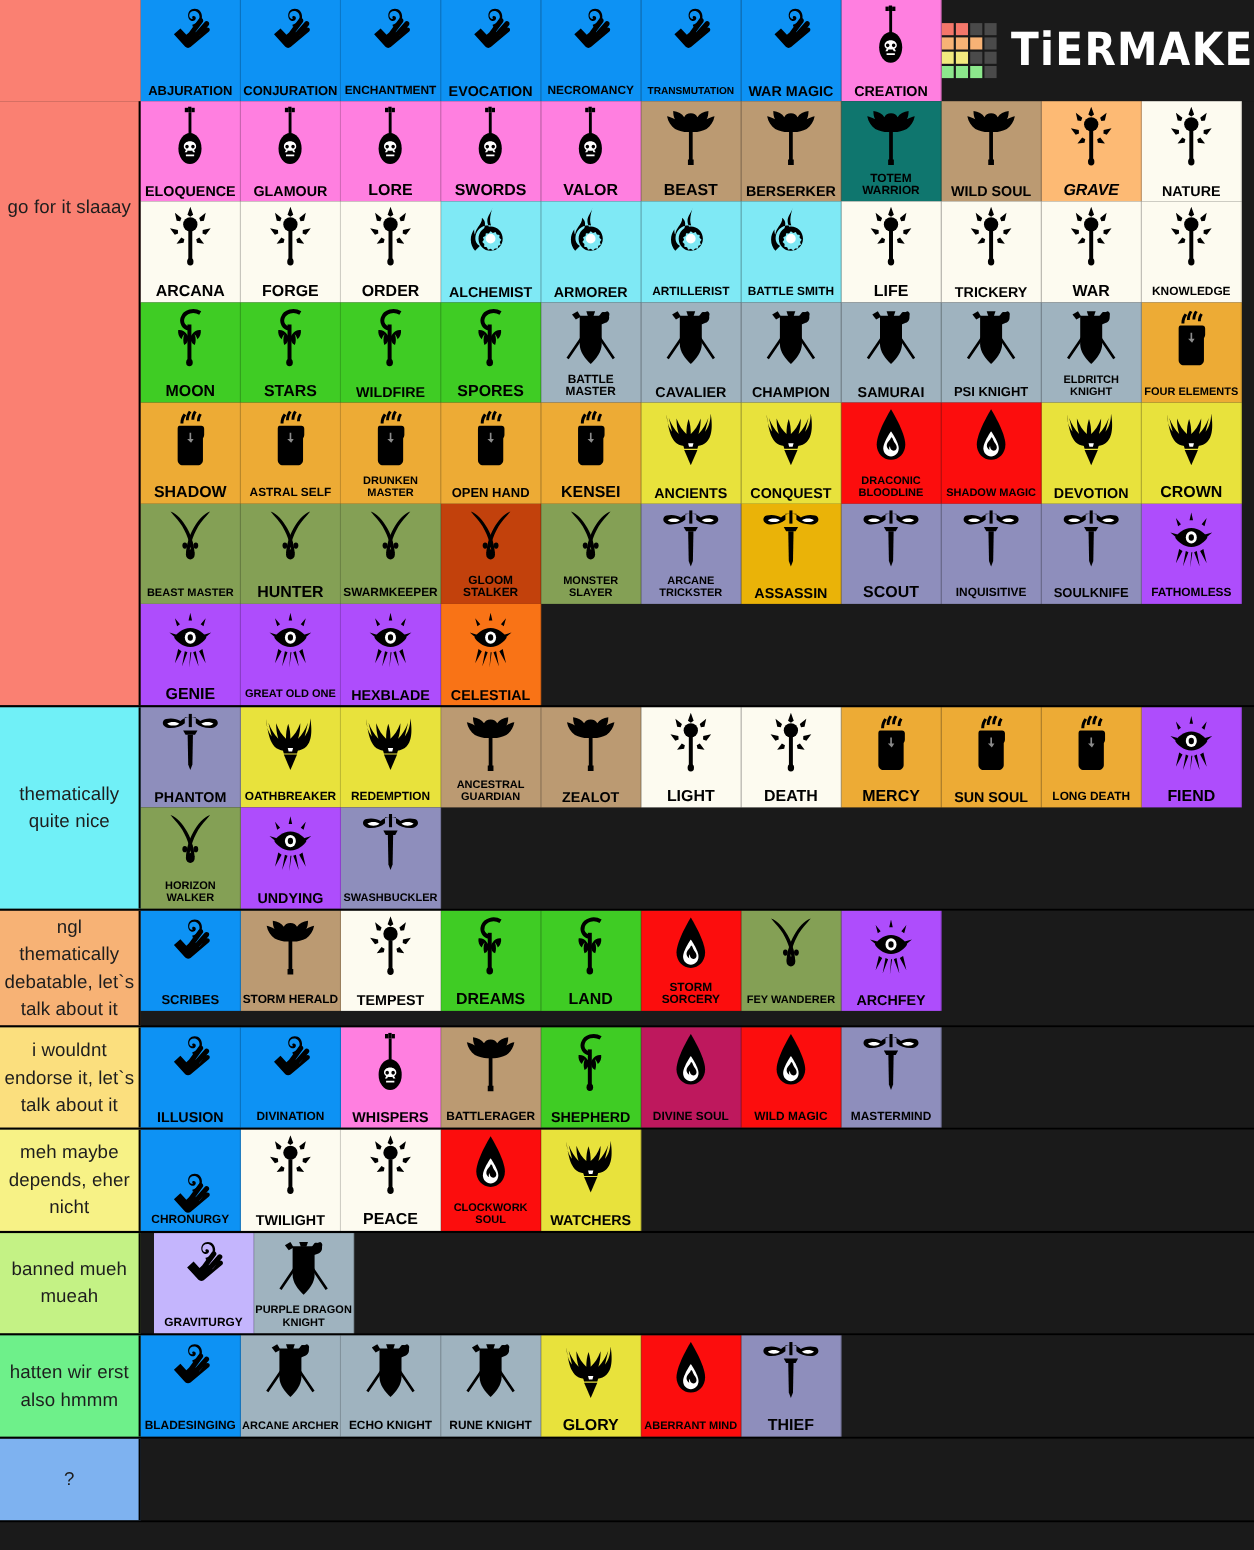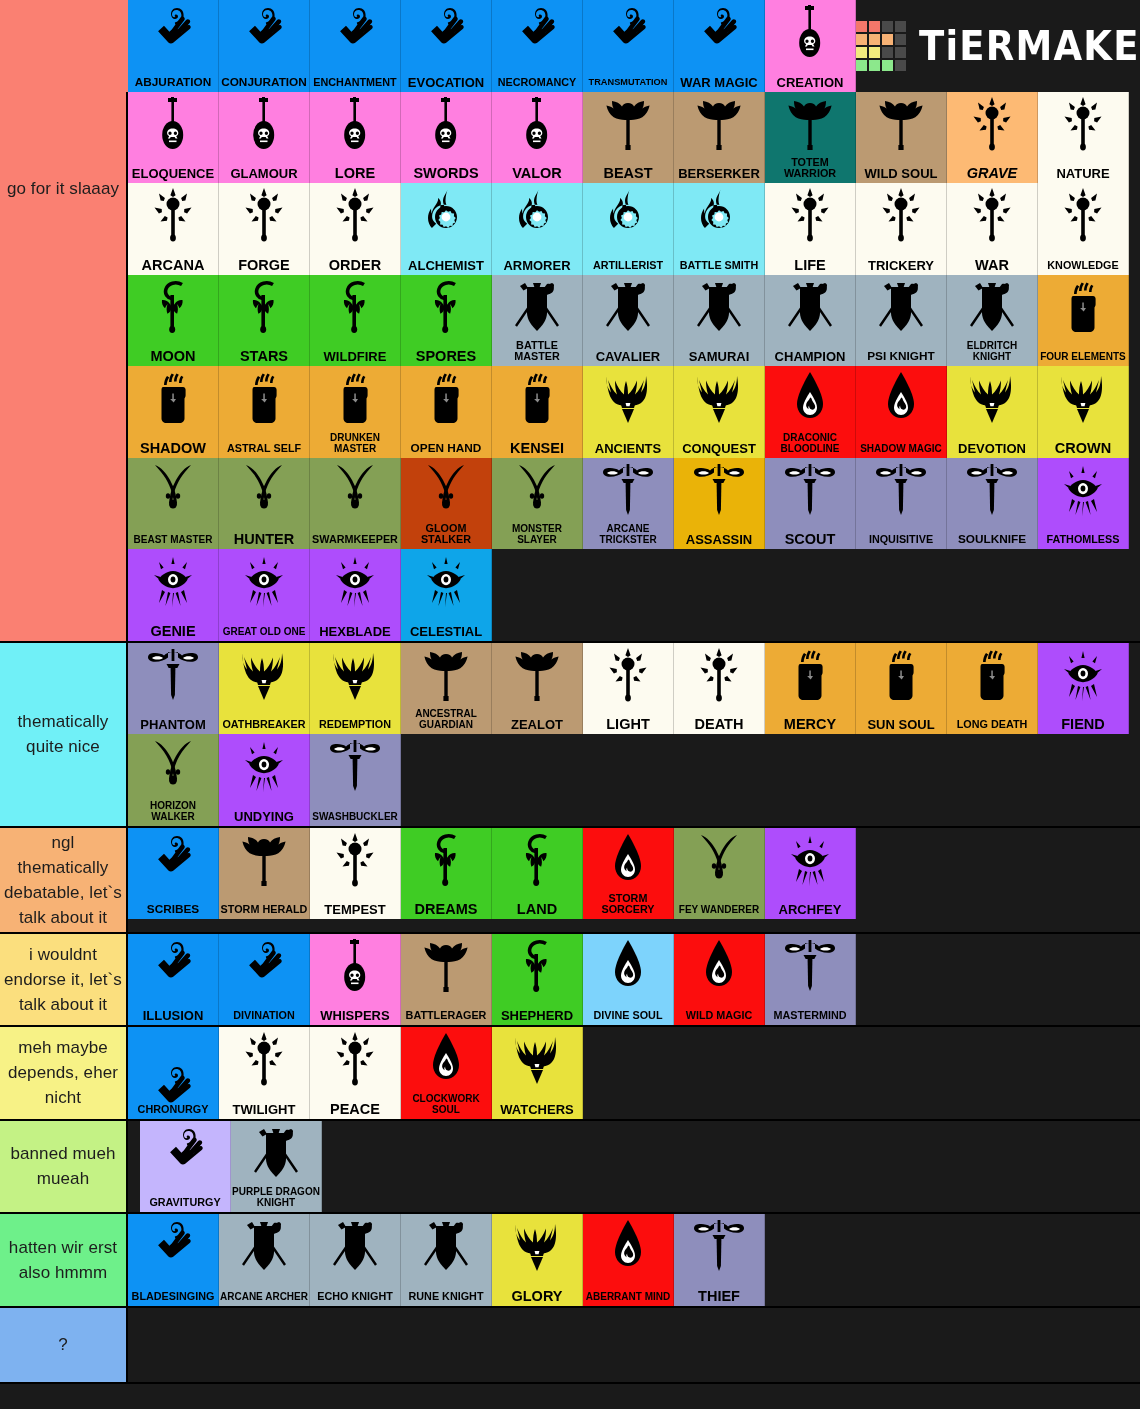--- a/index.html
+++ b/index.html
@@ -553,34 +553,34 @@
           <div class="ico">
       <svg width="52" height="54" viewBox="0 0 52 54">
         <path stroke="#000" stroke-width="2.4" d="M5 46L24 18M47 46L28 18"></path>
         <path fill="#000" d="M9 6l5-3 3 5-4.5 2.5z"></path>
         <path fill="#000" d="M41 3l-5 2 2 7c3-1 5-3.5 5-6.5 0-.9-.7-2-2-2.5z"></path>
         <path fill="#000" d="M36 4c2.5-1 5.5.5 6.5 3s-.5 5.5-3 6.5l-3.8 1.5-2.7-7z"></path>
         <path fill="#000" d="M16 7h20v26c0 7-5 13-10 18-5-5-10-11-10-18z"></path>
         <path fill="#000" d="M22 3h8l-1.5 4.5h-5z"></path>
       </svg>
           </div>
-          <div class="nm s13">SAMURAI</div>
+          <div class="nm s13">CHAMPION</div>
         </div>
         <div class="tile" style="background: rgb(159, 179, 191);">
           <div class="ico">
       <svg width="52" height="54" viewBox="0 0 52 54">
         <path stroke="#000" stroke-width="2.4" d="M5 46L24 18M47 46L28 18"></path>
         <path fill="#000" d="M9 6l5-3 3 5-4.5 2.5z"></path>
         <path fill="#000" d="M41 3l-5 2 2 7c3-1 5-3.5 5-6.5 0-.9-.7-2-2-2.5z"></path>
         <path fill="#000" d="M36 4c2.5-1 5.5.5 6.5 3s-.5 5.5-3 6.5l-3.8 1.5-2.7-7z"></path>
         <path fill="#000" d="M16 7h20v26c0 7-5 13-10 18-5-5-10-11-10-18z"></path>
         <path fill="#000" d="M22 3h8l-1.5 4.5h-5z"></path>
       </svg>
           </div>
-          <div class="nm s13">CHAMPION</div>
+          <div class="nm s13">SAMURAI</div>
         </div>
         <div class="tile" style="background: rgb(159, 179, 191);">
           <div class="ico">
       <svg width="52" height="54" viewBox="0 0 52 54">
         <path stroke="#000" stroke-width="2.4" d="M5 46L24 18M47 46L28 18"></path>
         <path fill="#000" d="M9 6l5-3 3 5-4.5 2.5z"></path>
         <path fill="#000" d="M41 3l-5 2 2 7c3-1 5-3.5 5-6.5 0-.9-.7-2-2-2.5z"></path>
         <path fill="#000" d="M36 4c2.5-1 5.5.5 6.5 3s-.5 5.5-3 6.5l-3.8 1.5-2.7-7z"></path>
         <path fill="#000" d="M16 7h20v26c0 7-5 13-10 18-5-5-10-11-10-18z"></path>
         <path fill="#000" d="M22 3h8l-1.5 4.5h-5z"></path>
@@ -919,21 +919,21 @@
       <svg width="40" height="52" viewBox="0 0 40 52">
         <path fill="#000" d="M20 2l1.6 7h-3.2zM6 7l4.6 5.5-2.6 1.8zM34 7l-2 7.3-2.6-1.8zM1 20l6.6 2-.7 3zM39 20l-5.9 5-.7-3z"></path>
         <path fill="#000" d="M20 16c-7 0-13 5.5-14.6 8.6C7 27.8 13 33.2 20 33.2s13-5.4 14.6-8.6C33 21.5 27 16 20 16z"></path>
         <ellipse cx="20" cy="24.6" rx="5" ry="5.6" fill="#fff"></ellipse>
         <ellipse cx="20" cy="24.6" rx="2.4" ry="3" fill="#000"></ellipse>
         <path fill="#000" d="M9 35l-3 13 6-11zM15 37l-2.6 14 5-13zM20 38l-1 14 2-14zM25 37l2.6 14-5-13zM31 35l3 13-6-11z"></path>
       </svg>
           </div>
           <div class="nm s13">HEXBLADE</div>
         </div>
-        <div class="tile" style="background: #0ea5e9;">
+        <div class="tile" style="background: #f97316;">
           <div class="ico">
       <svg width="40" height="52" viewBox="0 0 40 52">
         <path fill="#000" d="M20 2l1.6 7h-3.2zM6 7l4.6 5.5-2.6 1.8zM34 7l-2 7.3-2.6-1.8zM1 20l6.6 2-.7 3zM39 20l-5.9 5-.7-3z"></path>
         <path fill="#000" d="M20 16c-7 0-13 5.5-14.6 8.6C7 27.8 13 33.2 20 33.2s13-5.4 14.6-8.6C33 21.5 27 16 20 16z"></path>
         <ellipse cx="20" cy="24.6" rx="5" ry="5.6" fill="#fff"></ellipse>
         <ellipse cx="20" cy="24.6" rx="2.4" ry="3" fill="#000"></ellipse>
         <path fill="#000" d="M9 35l-3 13 6-11zM15 37l-2.6 14 5-13zM20 38l-1 14 2-14zM25 37l2.6 14-5-13zM31 35l3 13-6-11z"></path>
       </svg>
           </div>
           <div class="nm s13">CELESTIAL</div>
@@ -1263,21 +1263,21 @@
       <svg width="42" height="54" viewBox="0 0 42 54">
         <path fill="none" stroke="#000" stroke-width="3.6" d="M30 4.5C24 1 16 3 14 9c-1.6 4.8 1.4 8.8 5.6 9.6"></path>
         <rect x="18.4" y="15" width="3.6" height="33" fill="#000"></rect>
         <ellipse cx="20.2" cy="49.5" rx="3" ry="3.4" fill="#000"></ellipse>
         <path fill="#000" d="M17.5 23.5c-1.5-2.5-4.6-3.8-7.5-3.4-.5 3.2.6 6.3 3 8.2.6-1.7 1.4-3.2 2.6-4.4-.7 1.7-1 3.5-1 5.3 0 1.6.3 3.1.8 4.5 2.8-1.2 4.2-4.1 3.9-7-.2-1.2-.8-2.3-1.8-3.2z"></path>
         <path fill="#000" d="M23 23.5c1.5-2.5 4.6-3.8 7.5-3.4.5 3.2-.6 6.3-3 8.2-.6-1.7-1.4-3.2-2.6-4.4.7 1.7 1 3.5 1 5.3 0 1.6-.3 3.1-.8 4.5-2.8-1.2-4.2-4.1-3.9-7 .2-1.2.8-2.3 1.8-3.2z"></path>
       </svg>
           </div>
           <div class="nm s13">SHEPHERD</div>
         </div>
-        <div class="tile" style="background: #7dd3fc; text-decoration: underline;">
+        <div class="tile" style="background: #be185d; text-decoration: underline;">
           <div class="ico">
       <svg width="38" height="54" viewBox="0 0 38 54">
         <path fill="#000" d="M19 1C19 1 6 22 6 33c0 8 5.8 14 13 14s13-6 13-14C32 22 19 1 19 1z"></path>
         <path fill="#fff" d="M19 21c0 0-7 10-7 15.5 0 4.2 3.1 7.5 7 7.5s7-3.3 7-7.5C26 31 19 21 19 21z"></path>
         <path fill="#000" d="M19.2 26.5c-.9 2.6-3.1 3.7-3.9 6.2-.7 2.3.5 4.6 2.4 5.6-.6-1.4-.5-2.7.4-3.9-.1 1.8.6 3 1.9 3.9 1.7 1.2 4-.2 4.2-2.3.2-2.7-2.2-4.4-3-6.5-.6-1.6-.6-2.4-2-3z"></path>
       </svg>
           </div>
           <div class="nm s11">DIVINE SOUL</div>
         </div>
         <div class="tile" style="background: rgb(252, 13, 13);">

